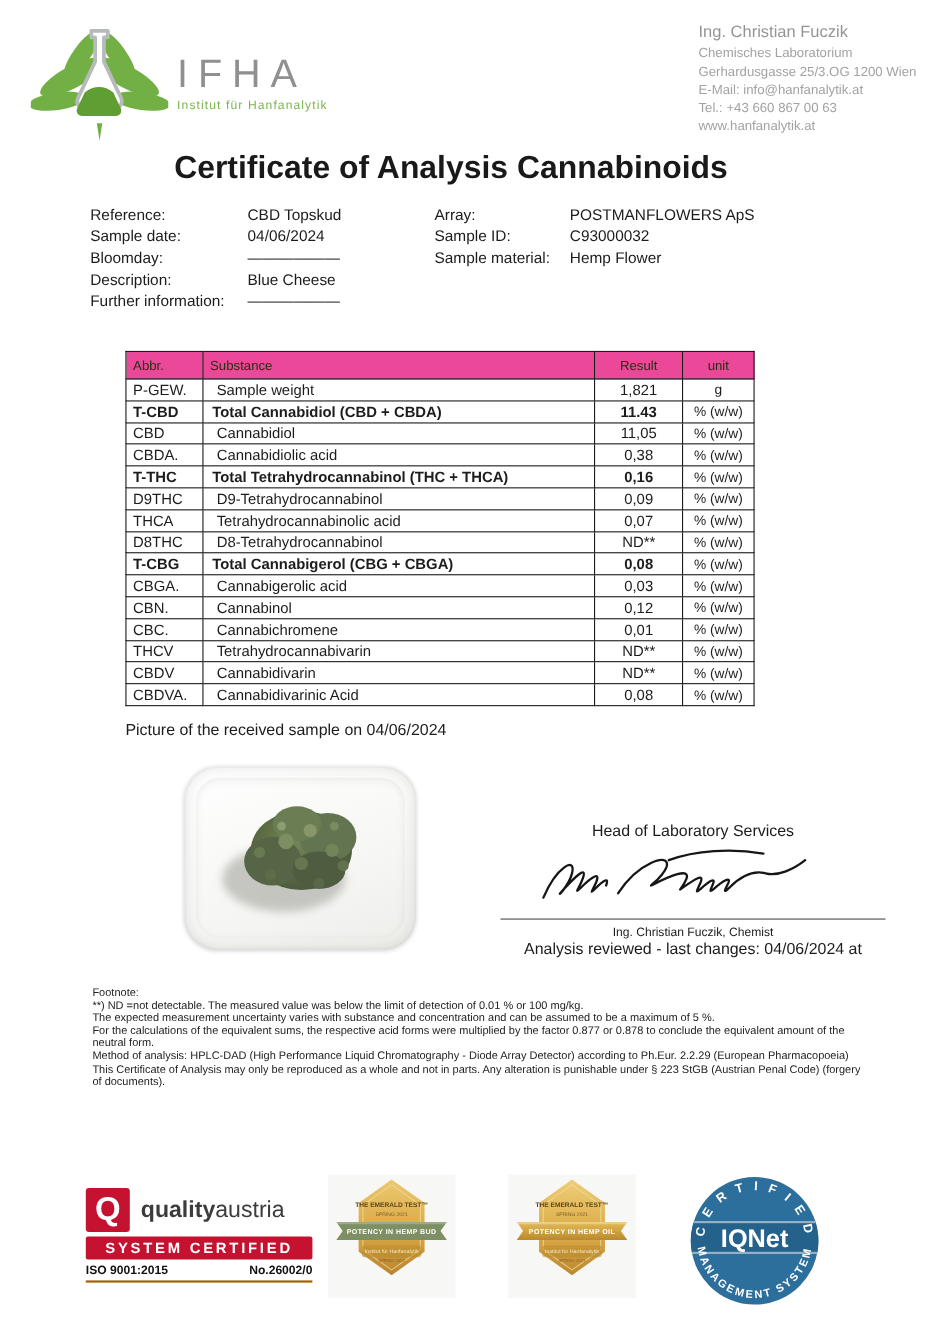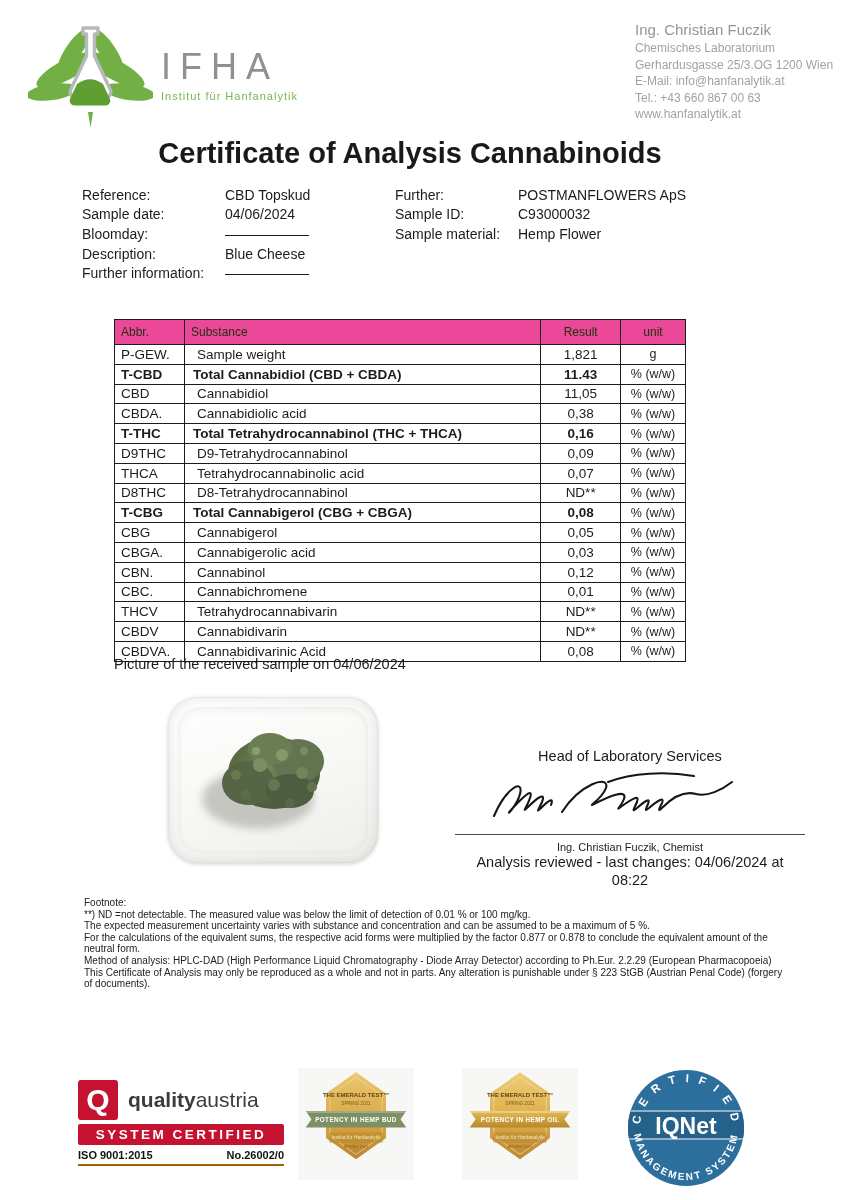--- a/index.html
+++ b/index.html
@@ -146,21 +146,21 @@
         <span class="meta-label">Description:</span>
         <span class="meta-value">Blue Cheese</span>
       </div>
       <div class="meta-row">
         <span class="meta-label">Further information:</span>
         <span class="meta-value">——————</span>
       </div>
     </div>
   <div class="meta-col right" id="meta-right">
       <div class="meta-row">
-        <span class="meta-label">Further:</span>
+        <span class="meta-label">Array:</span>
         <span class="meta-value">POSTMANFLOWERS ApS</span>
       </div>
       <div class="meta-row">
         <span class="meta-label">Sample ID:</span>
         <span class="meta-value">C93000032</span>
       </div>
       <div class="meta-row">
         <span class="meta-label">Sample material:</span>
         <span class="meta-value">Hemp Flower</span>
       </div>
@@ -221,26 +221,20 @@
         <tr>
           <td>D8THC</td>
           <td>D8-Tetrahydrocannabinol</td>
           <td>ND**</td>
           <td>% (w/w)</td>
         </tr>
         <tr class="total-row">
           <td>T-CBG</td>
           <td>Total Cannabigerol (CBG + CBGA)</td>
           <td>0,08</td>
-          <td>% (w/w)</td>
-        </tr>
-        <tr>
-          <td>CBG</td>
-          <td>Cannabigerol</td>
-          <td>0,05</td>
           <td>% (w/w)</td>
         </tr>
         <tr>
           <td>CBGA.</td>
           <td>Cannabigerolic acid</td>
           <td>0,03</td>
           <td>% (w/w)</td>
         </tr>
         <tr>
           <td>CBN.</td>
@@ -316,21 +310,20 @@
     <svg class="sig-svg" width="300" height="62" viewBox="0 0 300 62">
       <g fill="none" stroke="#161616" stroke-width="2.1" stroke-linecap="round">
         <path d="M14 48 C26 20 44 10 40 26 C37 38 24 50 31 42 C42 30 54 18 50 30 C47 39 41 46 48 39 C58 29 66 24 62 34 C59 41 55 46 61 40 C69 32 74 29 71 37"></path>
         <path d="M82 44 C100 16 130 6 126 20 C122 31 106 40 114 36 C128 29 148 20 144 31 C141 39 134 44 142 38 C152 31 160 26 157 34 C154 41 151 45 157 40 C165 33 171 29 168 36 C166 41 164 44 169 40 C177 33 185 28 182 35 C179 41 177 45 183 39 C193 29 205 23 216 26 C227 29 242 22 252 14"></path>
         <path d="M128 14 C152 5 185 3 214 8"></path>
       </g>
     </svg>
     <hr class="sig-line">
     <div class="sig-name">Ing. Christian Fuczik, Chemist</div>
     <div class="sig-review">Analysis reviewed - last changes: 04/06/2024 at</div>
-    <div class="sig-review">08:22</div>
   </div>
 
   <div class="footnote">
     <div>Footnote:</div>
     <div id="footnote-lines">
         <div>**) ND =not detectable. The measured value was below the limit of detection of 0.01 % or 100 mg/kg.</div>
         <div>The expected measurement uncertainty varies with substance and concentration and can be assumed to be a maximum of 5 %.</div>
         <div>For the calculations of the equivalent sums, the respective acid forms were multiplied by the factor 0.877 or 0.878 to conclude the equivalent amount of the neutral form.</div>
         <div>Method of analysis: HPLC-DAD (High Performance Liquid Chromatography - Diode Array Detector) according to Ph.Eur. 2.2.29 (European Pharmacopoeia)</div>
         <div>This Certificate of Analysis may only be reproduced as a whole and not in parts. Any alteration is punishable under § 223 StGB (Austrian Penal Code) (forgery of documents).</div>

